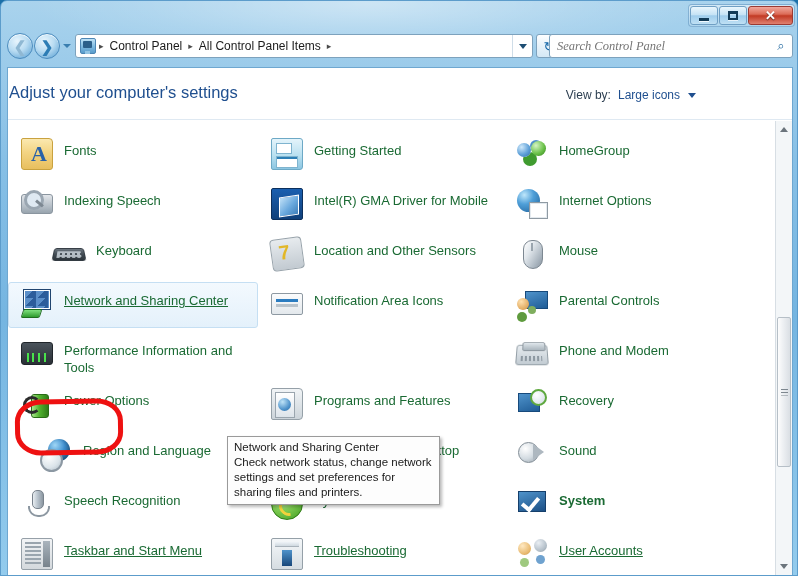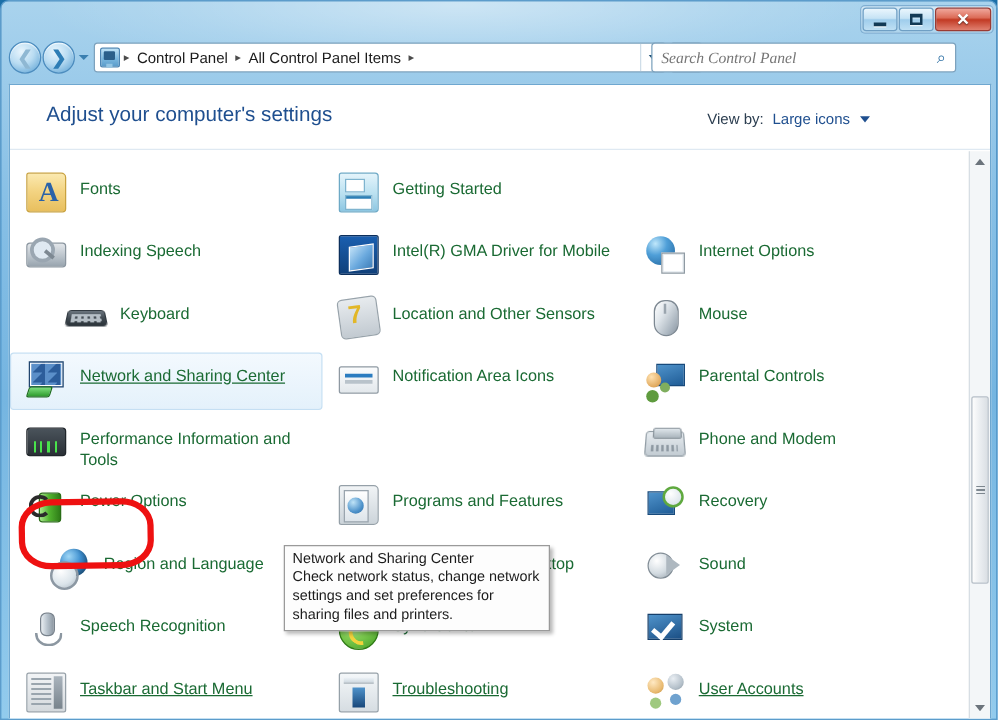--- a/index.html
+++ b/index.html
@@ -147,21 +147,21 @@
   #btn-refresh {
     position: absolute; left: 535px; top: 3px;
     width: 26px; height: 24px;
     border: 1px solid #7da2bd; border-radius: 3px;
     background: linear-gradient(180deg, #fdfeff 0%, #e6f2fa 50%, #d5e9f6 100%);
     display: flex; align-items: center; justify-content: center;
     font-size: 13px; color: #1567a8; cursor: default;
   }
 
   #searchbox {
-    position: absolute; left: 520px; top: 3px;
+    position: absolute; left: 548px; top: 3px;
     width: 244px; height: 24px;
     background: #fff;
     border: 1px solid #7da2bd;
     border-radius: 3px;
     display: flex; align-items: center;
   }
   #search-input {
     flex: 1 1 auto; border: none; outline: none;
     font-family: "Liberation Serif", serif;
     font-style: italic; font-size: 12.5px; color: #8d8d8d;
@@ -180,21 +180,21 @@
     border: 1px solid #6ea7d0;
     border-bottom: none;
     overflow: hidden;
   }
   #header-area {
     position: relative; height: 52px; width: 100%;
     border-bottom: 1px solid #dfe9f2;
     background: #fff;
   }
   #page-title {
-    position: absolute; left: 29px; top: 15px;
+    position: absolute; left: 1px; top: 15px;
     font-size: 16.5px; color: #1f4f8f; font-weight: normal;
     font-family: "Liberation Sans", sans-serif;
   }
   #viewby-wrap {
     position: absolute; right: 96px; top: 20px;
     display: flex; align-items: center; gap: 7px;
   }
   #viewby-label { font-size: 12px; color: #2c3e50; }
   #viewby-value {
     font-size: 12px; color: #1f4f8f; cursor: default;
@@ -700,20 +700,24 @@
     <div id="grid-viewport">
       <div id="grid">
           <div class="item" style="grid-area: 1 / 1;">
             <div class="icon ic-fonts"></div>
             <div class="label">Fonts</div>
           </div>
           <div class="item" style="grid-area: 1 / 2;">
             <div class="icon ic-getting"></div>
             <div class="label">Getting Started</div>
           </div>
+          <div class="item" style="grid-area: 1 / 3;">
+            <div class="icon ic-homegroup"></div>
+            <div class="label">HomeGroup</div>
+          </div>
           <div class="item" style="grid-area: 2 / 1;">
             <div class="icon ic-indexing"></div>
             <div class="label">Indexing Speech</div>
           </div>
           <div class="item" style="grid-area: 2 / 2;">
             <div class="icon ic-intel"></div>
             <div class="label">Intel(R) GMA Driver for Mobile</div>
           </div>
           <div class="item" style="grid-area: 2 / 3;">
             <div class="icon ic-internet"></div>
@@ -777,21 +781,21 @@
             <div class="label">Sound</div>
           </div>
           <div class="item" style="grid-area: 8 / 1;">
             <div class="icon ic-speech"></div>
             <div class="label">Speech Recognition</div>
           </div>
           <div class="item" style="grid-area: 8 / 2;">
             <div class="icon ic-sync"></div>
             <div class="label">Sync Center</div>
           </div>
-          <div class="item" style="grid-area: 8 / 3;">
+          <div class="item" style="grid-area: 8 / 3; font-weight: bold;">
             <div class="icon ic-system"></div>
             <div class="label">System</div>
           </div>
           <div class="item underlined" style="grid-area: 9 / 1;">
             <div class="icon ic-taskbar"></div>
             <div class="label">Taskbar and Start Menu</div>
           </div>
           <div class="item underlined" style="grid-area: 9 / 2;">
             <div class="icon ic-trouble"></div>
             <div class="label">Troubleshooting</div>

